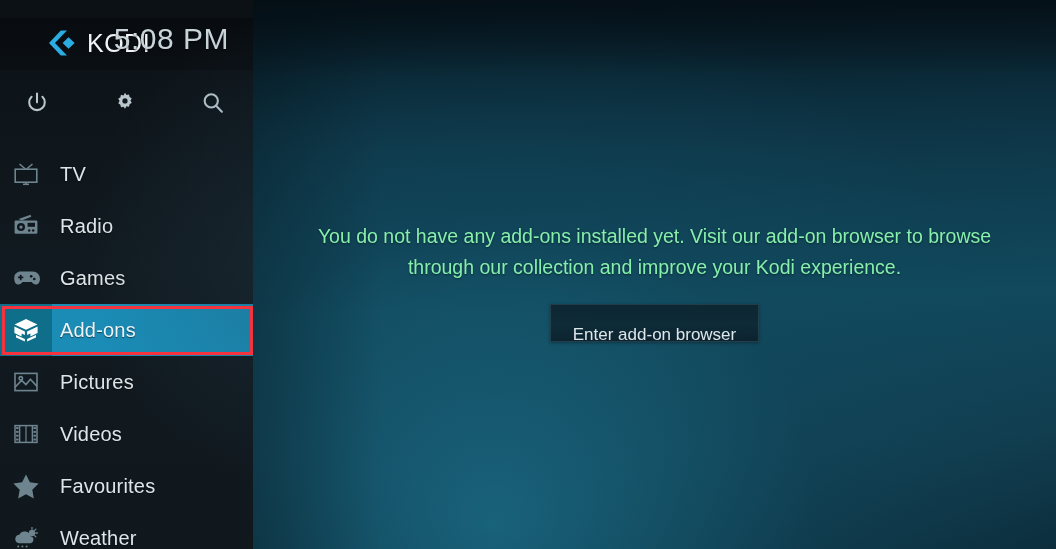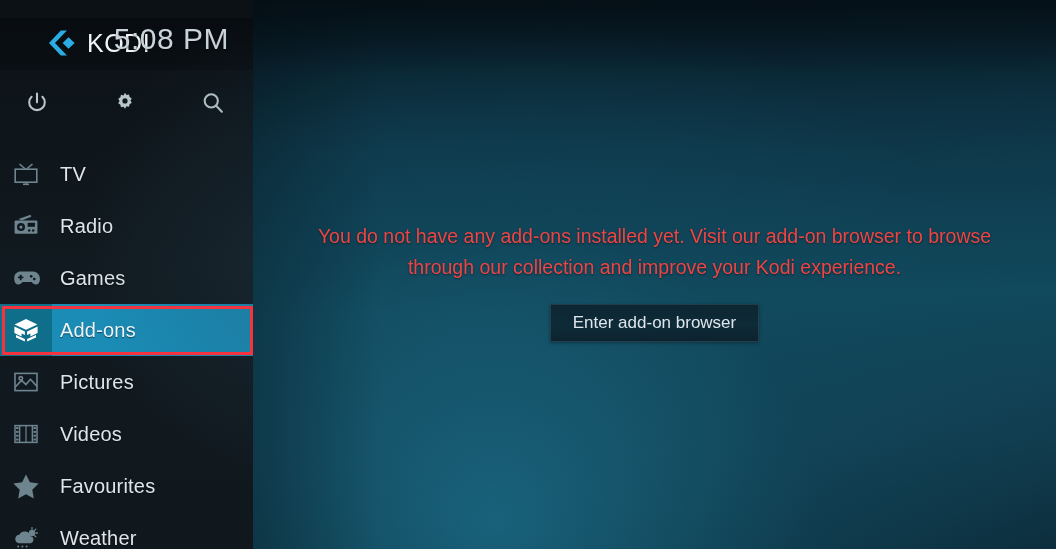--- a/index.html
+++ b/index.html
@@ -124,36 +124,36 @@
   .content {
     position:absolute; left:253px; top:0; right:0; bottom:0;
     display:flex; flex-direction:column;
     align-items:center; justify-content:center;
   }
   .empty-msg {
     width:740px;
     text-align:center;
     font-size:19.5px;
     line-height:1.55;
-    color:#ef4444;
+    color:#86efac;
     font-weight:400;
     text-shadow:0 1px 2px rgba(0,0,0,.45);
     margin-top:14px;
   }
   .btn-row {
     margin-top:22px;
     display:flex; gap:22px; align-items:center; justify-content:center;
   }
   .kodi-btn {
     background:linear-gradient(to bottom, rgba(13,35,46,.92) 0%, rgba(14,40,52,.92) 55%, rgba(12,33,44,.95) 100%);
     border:1px solid rgba(112,150,166,.22);
     color:#dde6eb;
     font-size:17px;
     font-family:"Liberation Sans", sans-serif;
-    padding:0 22px;
+    padding:12px 22px;
     height:38px;
     line-height:36px;
     cursor:pointer;
     white-space:nowrap;
     box-shadow:0 1px 3px rgba(0,0,0,.35);
   }
 </style>
 </head>
 <body>
 

